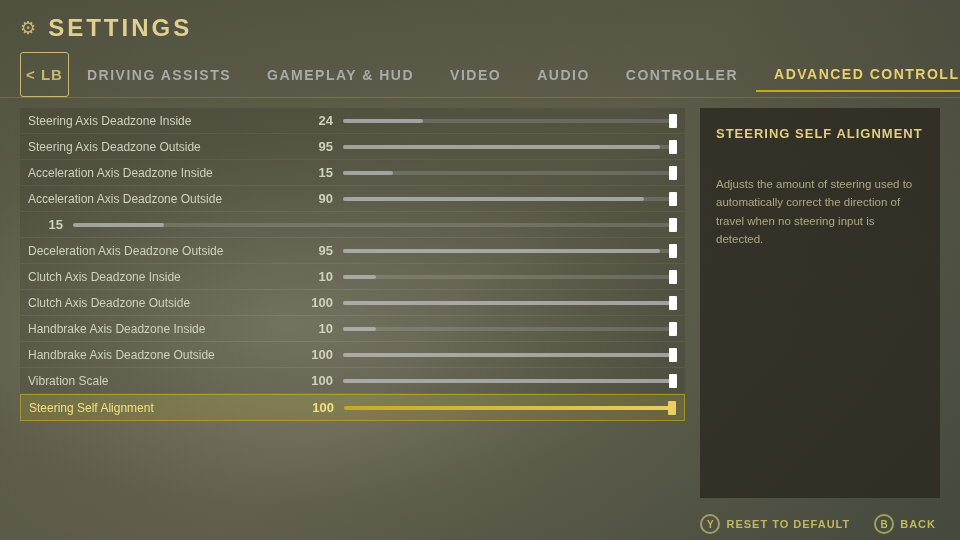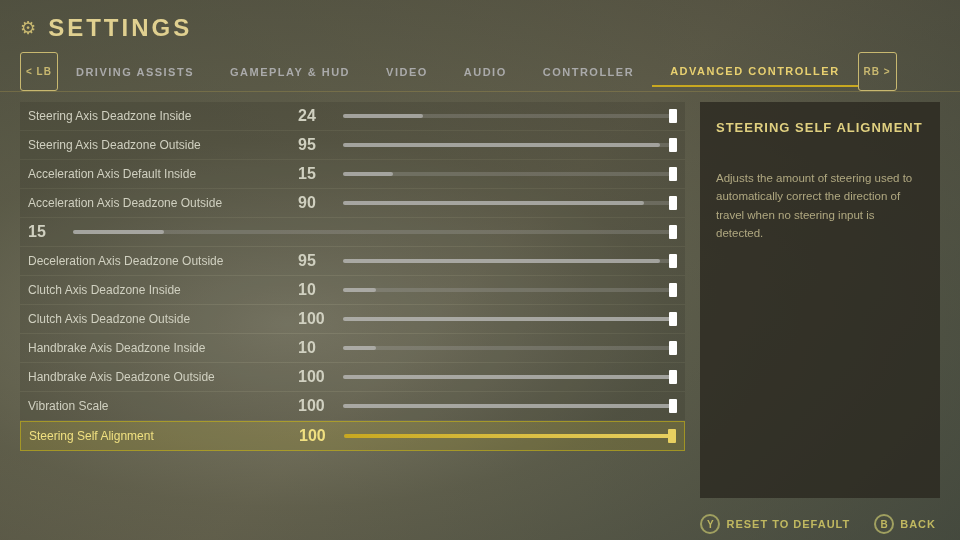--- a/index.html
+++ b/index.html
@@ -70,21 +70,21 @@
       font-weight: 700;
       padding: 8px 10px;
       cursor: pointer;
       text-transform: uppercase;
       letter-spacing: 1px;
       white-space: nowrap;
     }
 
     .tab-item {
       color: #aaa;
-      font-size: 11px;
+      font-size: 14px;
       font-weight: 600;
       padding: 8px 18px;
       cursor: pointer;
       text-transform: uppercase;
       letter-spacing: 1.5px;
       white-space: nowrap;
       position: relative;
     }
 
     .tab-item.active {
@@ -127,22 +127,23 @@
       flex: 0 0 260px;
       white-space: nowrap;
     }
 
     .setting-row.active-row .setting-label {
       color: #f0e080;
     }
 
     .setting-value {
       color: #d0d0c0;
-      font-size: 16px;
+      font-size: 13px;
       flex: 0 0 35px;
+      text-align: right;
       font-weight: 600;
     }
 
     .setting-row.active-row .setting-value {
       color: #f0e080;
     }
 
     .slider-track {
       flex: 1;
       height: 4px;
@@ -234,21 +235,21 @@
     .btn-label {
       color: #c0b860;
       font-size: 11px;
       font-weight: 600;
       letter-spacing: 1px;
       text-transform: uppercase;
     }
 
     .lb-rb {
       color: #c8b870;
-      font-size: 10px;
+      font-size: 15px;
       font-weight: 700;
       border: 1.5px solid #c8b870;
       padding: 13px 5px;
       border-radius: 3px;
     }
   </style>
 </head>
 <body>
 
 <div class="bg"></div>
@@ -286,21 +287,21 @@
         <div class="setting-row">
           <span class="setting-label">Steering Axis Deadzone Outside</span>
           <span class="setting-value">95</span>
           <div class="slider-track">
             <div class="slider-fill" style="width: 95%;">
               <div class="slider-thumb"></div>
             </div>
           </div>
         </div>
         <div class="setting-row">
-          <span class="setting-label">Acceleration Axis Default Inside</span>
+          <span class="setting-label">Acceleration Axis Deadzone Inside</span>
           <span class="setting-value">15</span>
           <div class="slider-track">
             <div class="slider-fill" style="width: 15%;">
               <div class="slider-thumb"></div>
             </div>
           </div>
         </div>
         <div class="setting-row">
           <span class="setting-label">Acceleration Axis Deadzone Outside</span>
           <span class="setting-value">90</span>

